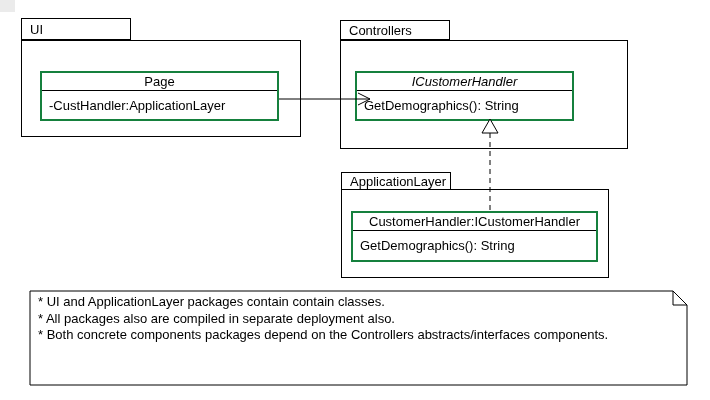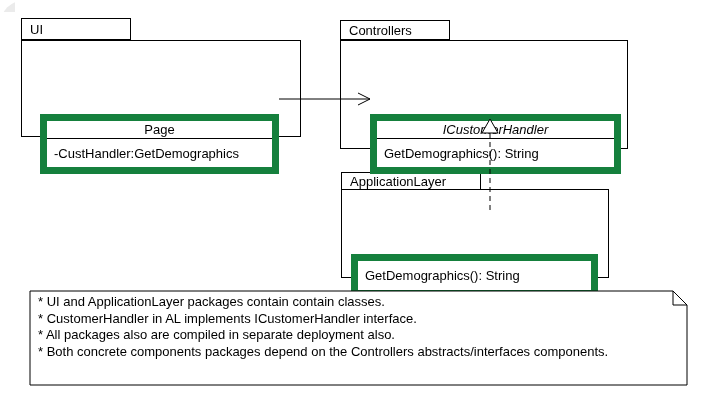--- a/index.html
+++ b/index.html
@@ -1,27 +1,27 @@
 <!DOCTYPE html>
 <html><head>
 <meta charset="utf-8">
 <style>
   html,body{margin:0;padding:0;background:#fff;}
   .canvas{
     position:relative;width:710px;height:400px;background:#ffffff;overflow:hidden;
-    font-family:"Liberation Sans",sans-serif;color:#000;border-radius:25px;
+    font-family:"Liberation Sans",sans-serif;color:#000;
   }
   .canvas *{box-sizing:border-box;}
   .artifact{position:absolute;left:0;top:0;width:15px;height:12px;background:#ebebeb;}
   .pkg-tab{
     position:absolute;border:1px solid #000;background:#fff;
     display:flex;align-items:center;padding-left:8px;font-size:13px;z-index:2;
   }
   .pkg-body{position:absolute;border:1px solid #000;background:#fff;z-index:1;}
-  .cls{position:absolute;border:7px solid #15803d;background:#fff;z-index:3;font-size:13px;margin-top:43px;}
+  .cls{position:absolute;border:2px solid #15803d;background:#fff;z-index:3;font-size:13px;}
   .cls-head{border-bottom:1px solid #000;text-align:center;overflow:hidden;white-space:nowrap;}
   .cls-row{padding-left:7px;display:flex;align-items:center;white-space:nowrap;}
   .italic{font-style:italic;}
   .connectors{position:absolute;left:0;top:0;z-index:4;}
   .note-text{
     position:absolute;left:38px;top:294px;width:645px;z-index:5;
     font-size:13px;line-height:16.5px;white-space:nowrap;
   }
 </style>
 </head>
@@ -31,56 +31,56 @@
 
   <div class="artifact"></div>
 
   <div class="pkg-tab" style="left:21px;top:18px;width:110px;height:22px">
     <span>UI</span>
   </div>
   <div class="pkg-body" style="left:21px;top:40px;width:280px;height:97px"></div>
 
   <div class="cls" style="left:40px;top:71px;width:239px">
     <div class="cls-head" style="height:18px;line-height:17px">Page</div>
-    <div class="cls-row" style="height:28px">-CustHandler:GetDemographics</div>
+    <div class="cls-row" style="height:28px">-CustHandler:ApplicationLayer</div>
   </div>
 
   <div class="pkg-tab" style="left:340px;top:20px;width:110px;height:20px">
     <span>Controllers</span>
   </div>
   <div class="pkg-body" style="left:340px;top:40px;width:288px;height:109px"></div>
 
-  <div class="cls" style="left:370px;top:71px;width:251px">
+  <div class="cls" style="left:355px;top:71px;width:219px">
     <div class="cls-head italic" style="height:18px;line-height:17px">ICustomerHandler</div>
     <div class="cls-row" style="height:28px">GetDemographics(): String</div>
   </div>
 
-  <div class="pkg-tab" style="left:341px;top:172px;width:140px;height:18px">
+  <div class="pkg-tab" style="left:341px;top:172px;width:110px;height:18px">
     <span>ApplicationLayer</span>
   </div>
   <div class="pkg-body" style="left:341px;top:189px;width:268px;height:89px"></div>
 
   <div class="cls" style="left:351px;top:211px;width:247px">
+    <div class="cls-head" style="height:18px;line-height:17px">CustomerHandler:ICustomerHandler</div>
     <div class="cls-row" style="height:29px">GetDemographics(): String</div>
   </div>
 
   <svg class="connectors" width="710" height="400" viewBox="0 0 710 400">
     <g stroke="#000000" stroke-width="1" fill="none">
 
       <line x1="279" y1="99" x2="370" y2="99"></line>
       <polyline points="358,93 370,99 358,105"></polyline>
 
       <line x1="490" y1="133" x2="490" y2="211" stroke-dasharray="5,4"></line>
       <polygon points="490,119 482,133 498,133" fill="#ffffff"></polygon>
 
       <polygon points="30,291 673,291 687,305 687,385 30,385" fill="#ffffff"></polygon>
       <polyline points="673,291 673,305 687,305"></polyline>
     </g>
   </svg>
 
   <div class="note-text">
     <div>* UI and ApplicationLayer packages contain contain classes.</div>
-    <div>* CustomerHandler in AL implements ICustomerHandler interface.</div>
     <div>* All packages also are compiled in separate deployment also.</div>
     <div>* Both concrete components packages depend on the Controllers abstracts/interfaces components.</div>
   </div>
 
 </div>
 
 </body></html>

